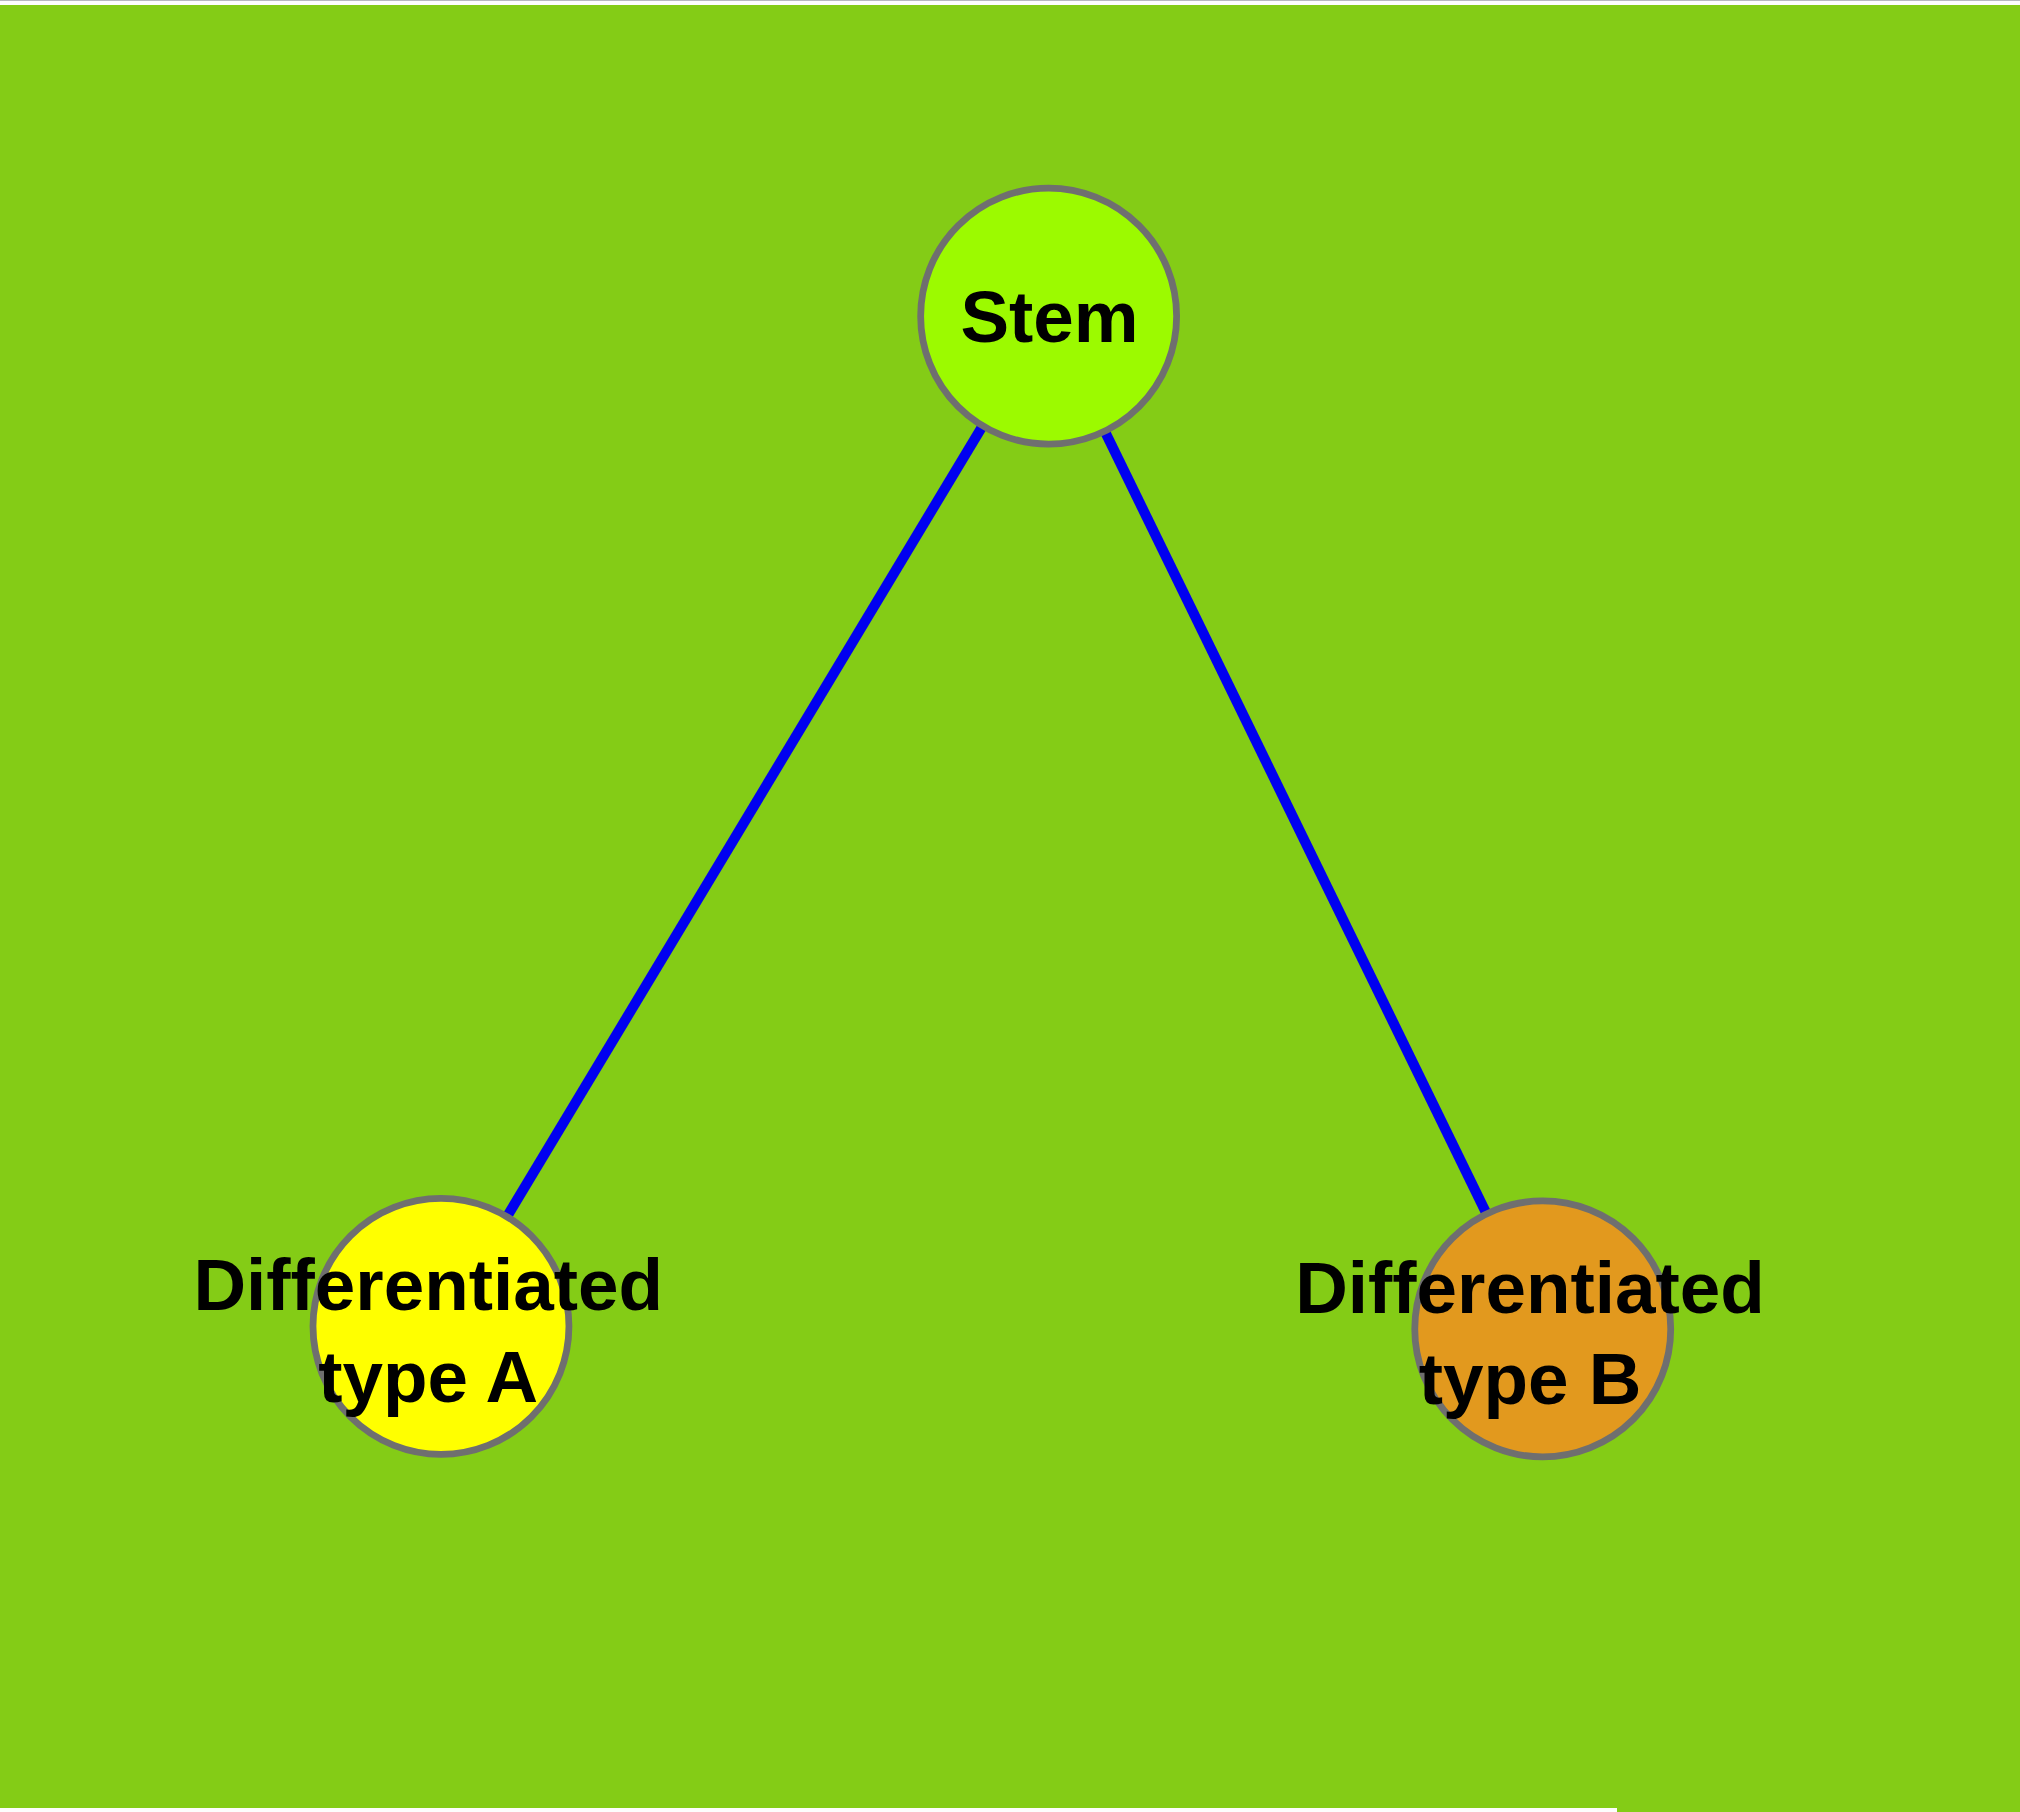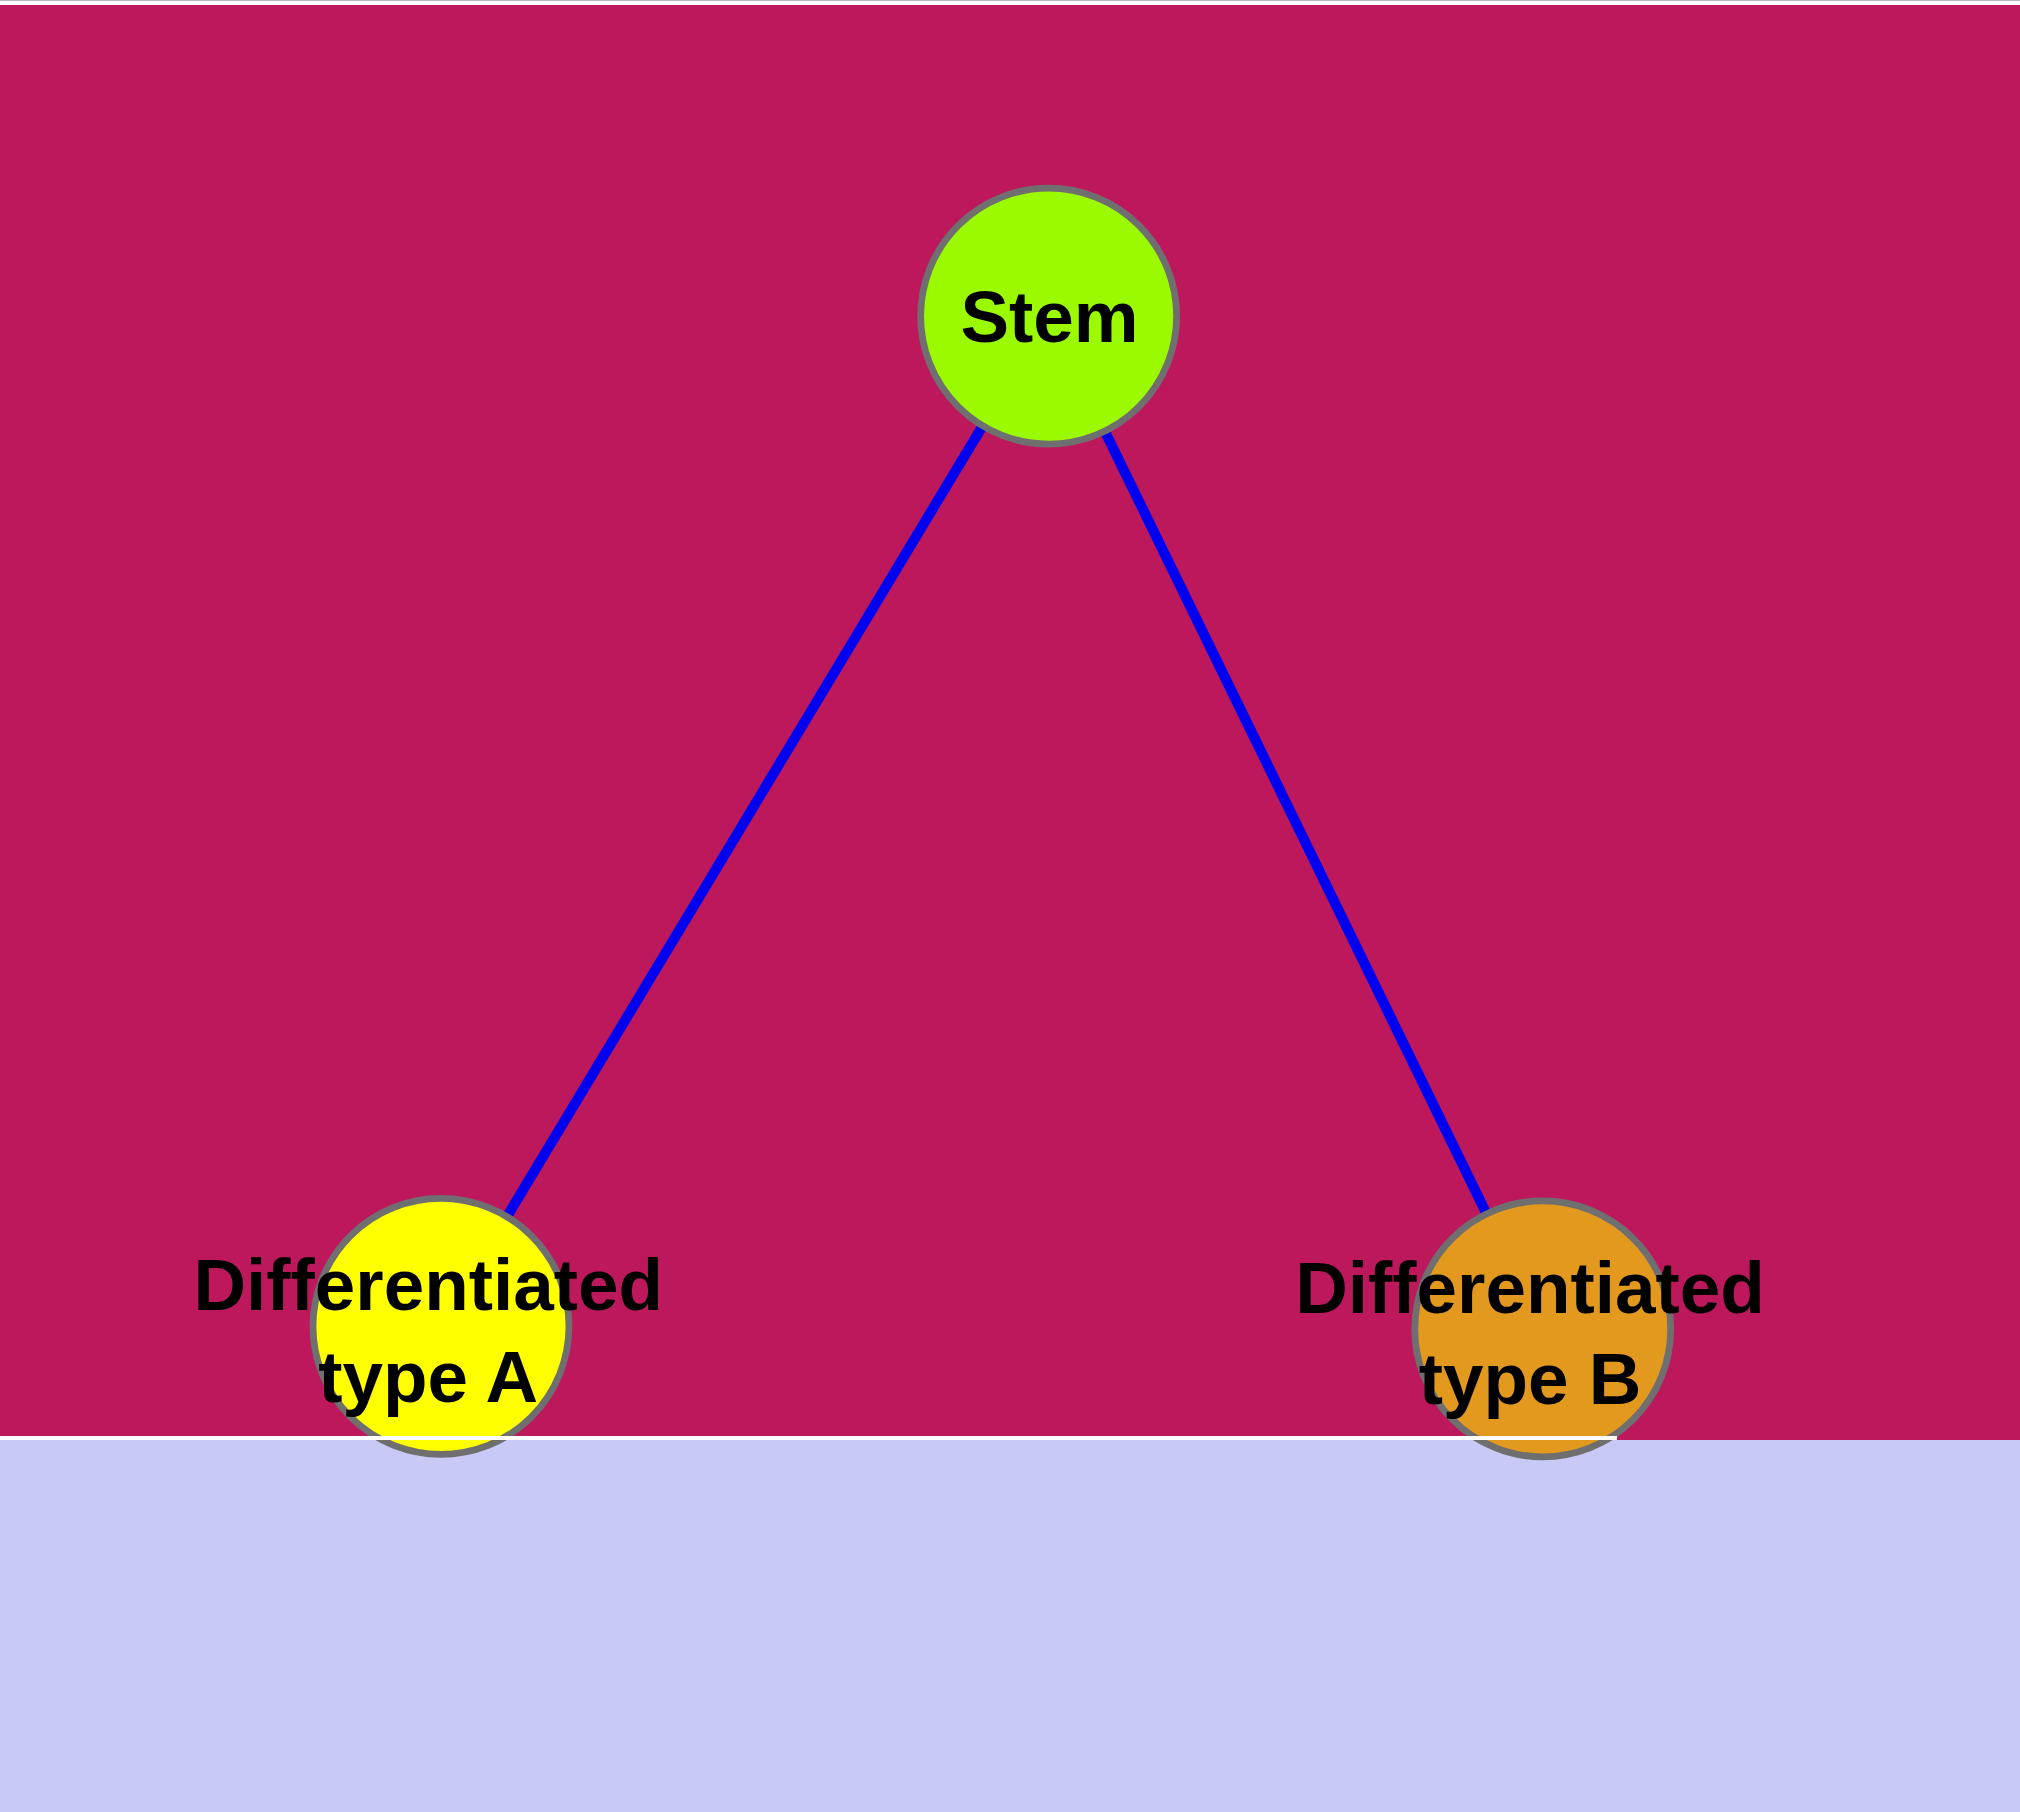--- a/index.html
+++ b/index.html
@@ -9,22 +9,22 @@
     height: 1812px;
     overflow: hidden;
   }
   body {
     background: #c9c9f5;
     font-family: "Liberation Sans", sans-serif;
   }
   .canvas {
     position: relative;
     width: 2021px;
-    height: 1440px;
-    background: #be185d;
+    height: 1812px;
+    background: #84cc16;
   }
   .edge-strip {
     position: absolute;
     left: 0;
     height: 4.2px;
     background: #fdfdfd;
     z-index: 5;
   }
   .edge-strip.top {
     top: 0;

